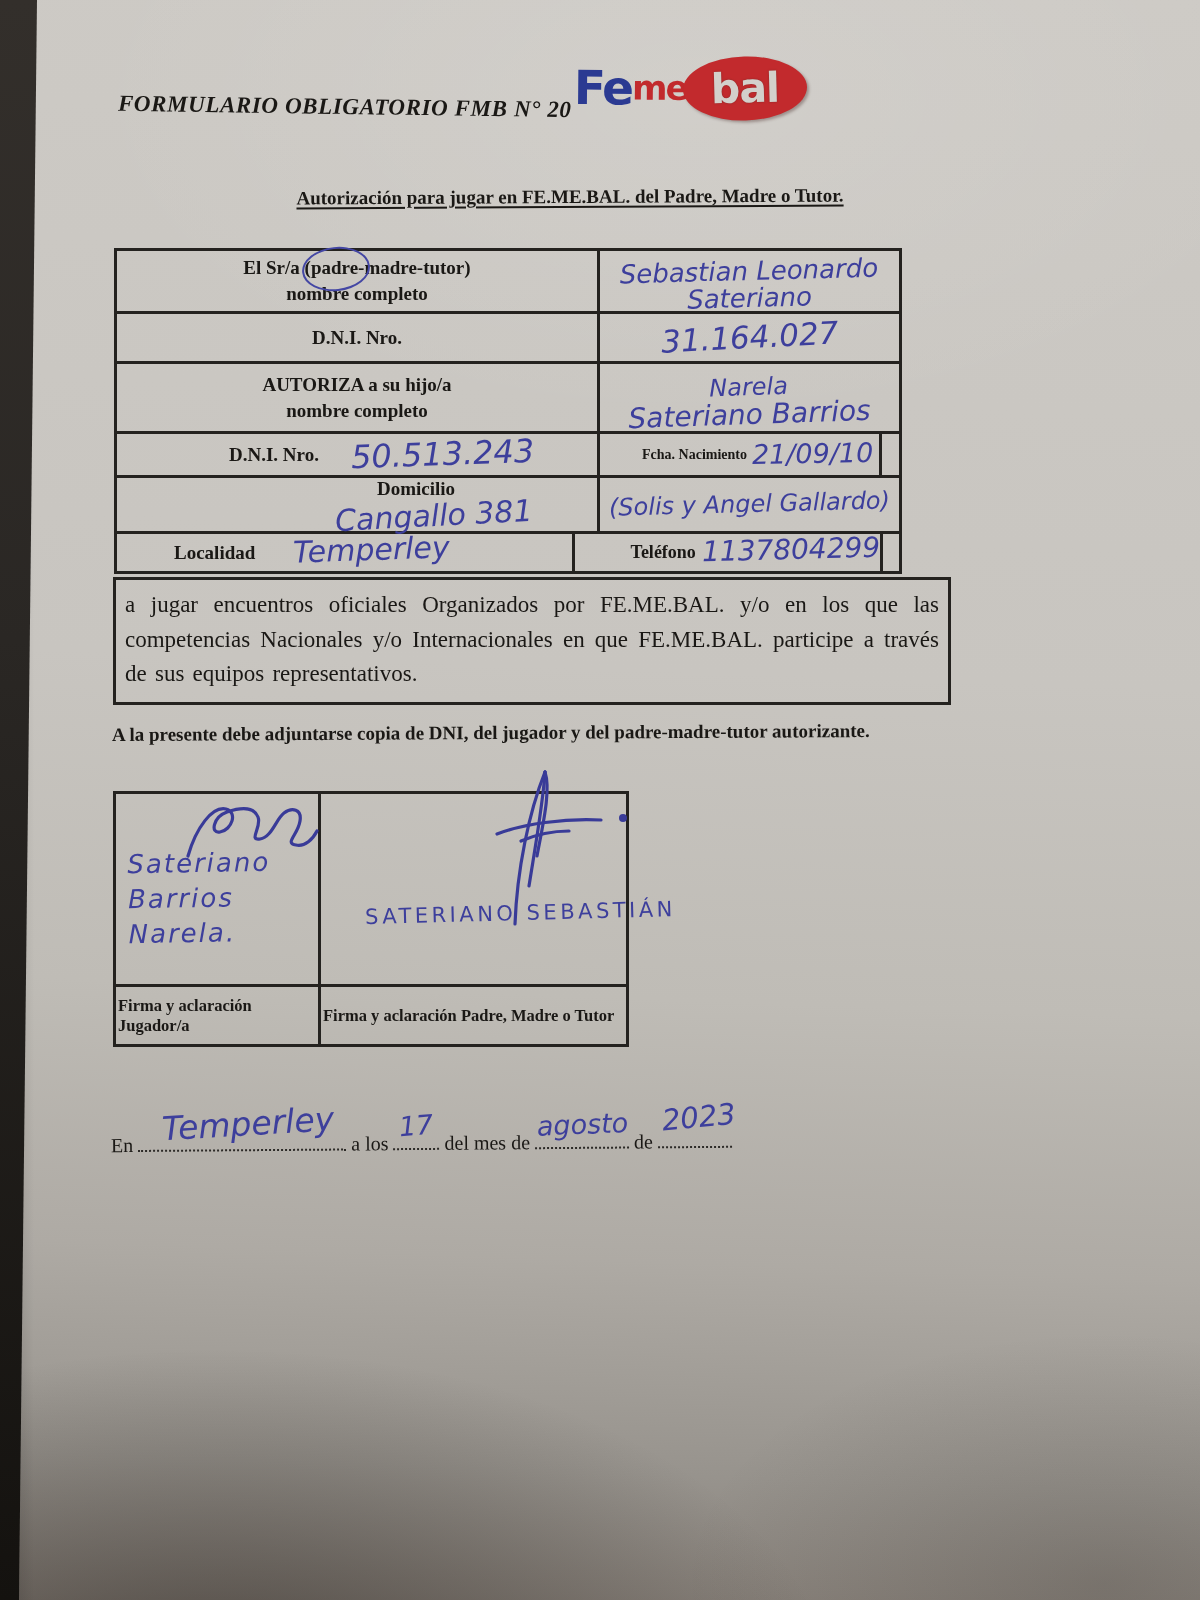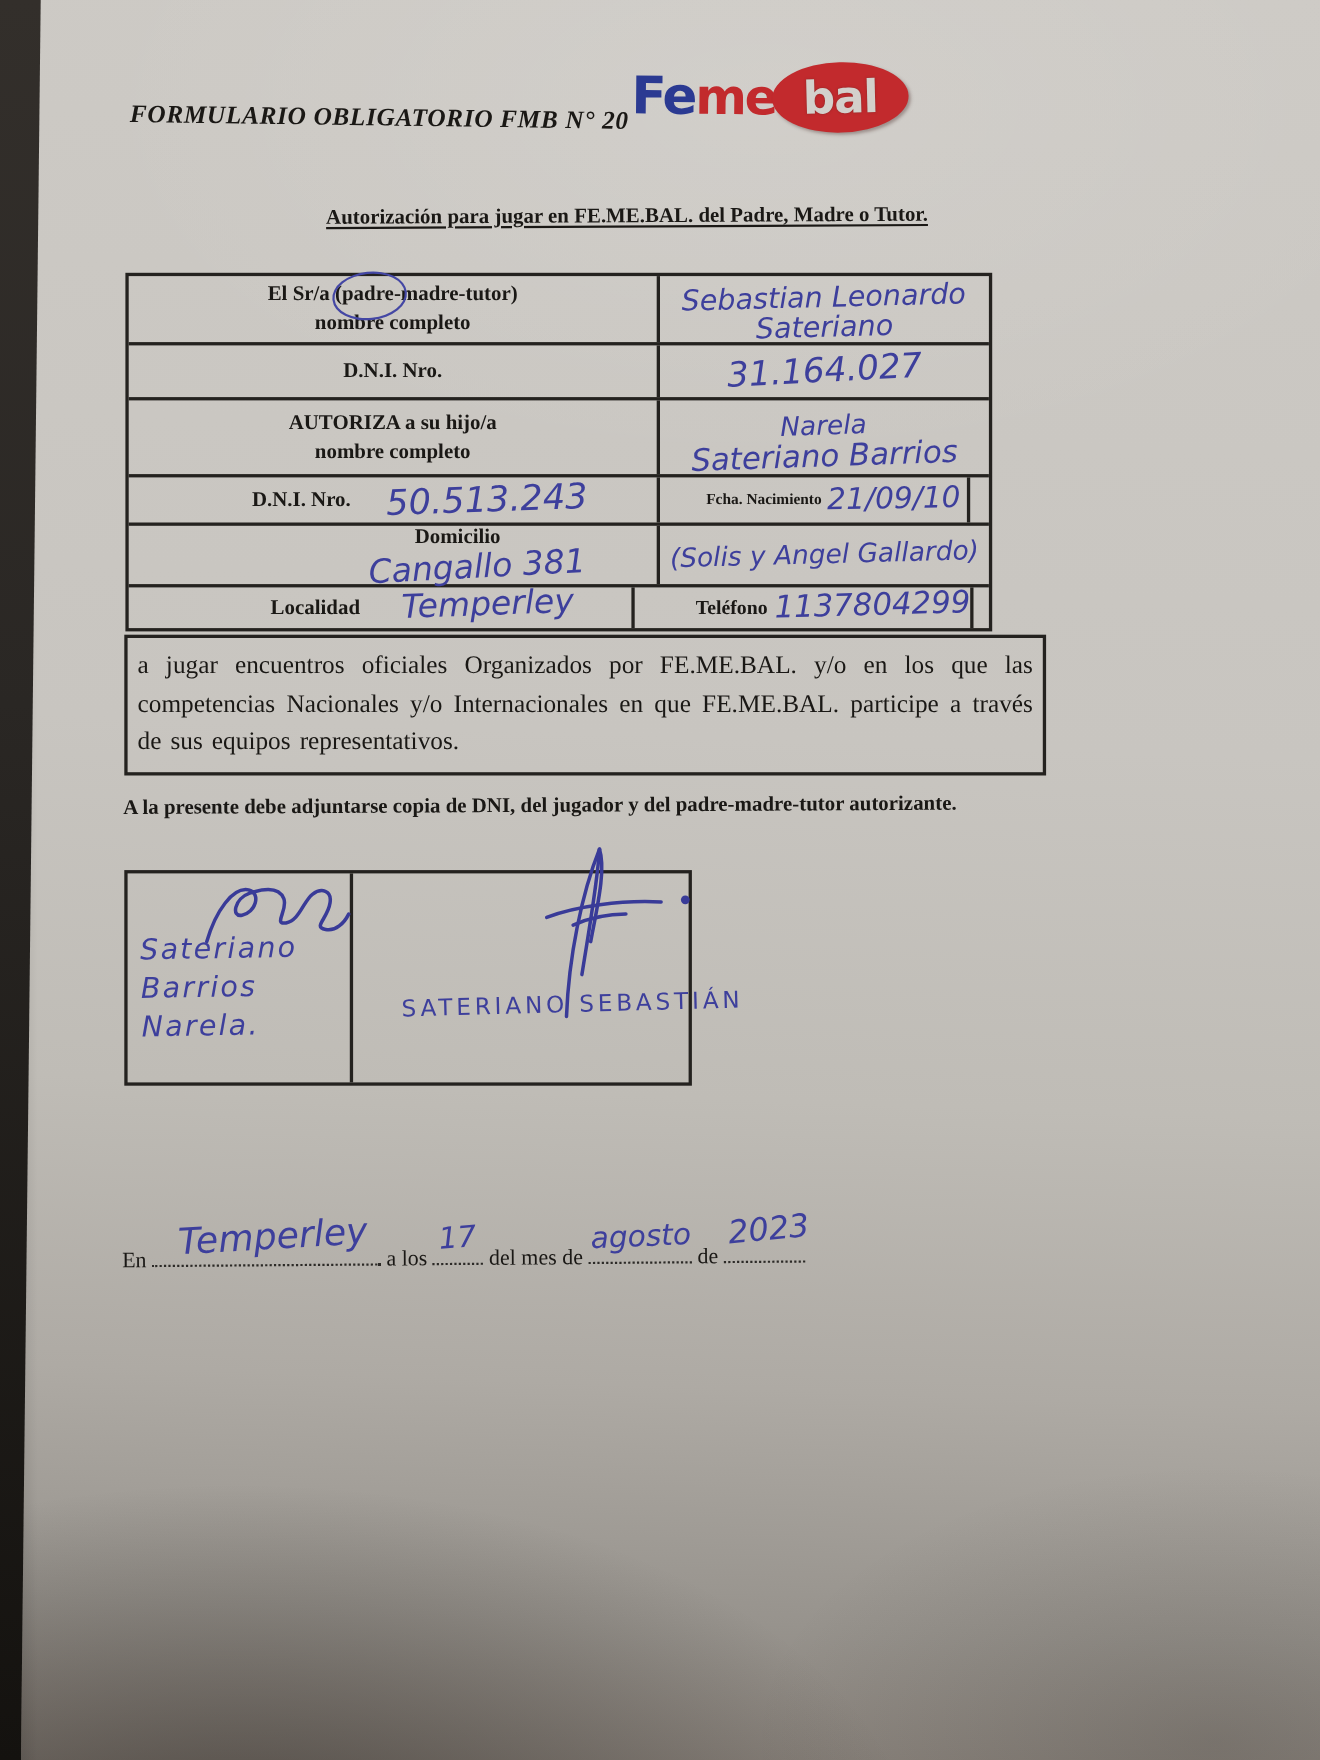--- a/index.html
+++ b/index.html
@@ -26,21 +26,21 @@
   
   .hw { font-family:"DejaVu Sans", sans-serif; font-style:italic; color:#3d3f9c;
         white-space:nowrap; line-height:1.05; }
 
   .form-header { position:absolute; left:118px; top:94px; font-size:23px; font-weight:bold;
         font-style:italic; letter-spacing:0.6px; transform:rotate(0.8deg); }
 
   .logo { position:absolute; left:574px; top:56px; display:flex; align-items:center;
           font-family:"DejaVu Sans", sans-serif; font-weight:bold; transform:rotate(0.5deg); }
   .logo .t1 { font-size:47px; letter-spacing:-2px; color:#2b3a92; }
-  .logo .t2 { font-size:45px; letter-spacing:-2px; color:#c22a2d; }
+  .logo .t2 { font-size:34px; letter-spacing:-2px; color:#c22a2d; }
   .logo .oval { margin-left:-4px; width:124px; height:64px; background:#c22a2d; border-radius:50%;
           display:flex; align-items:center; justify-content:center; transform:rotate(-2deg);
           box-shadow:2px 2px 3px rgba(60,30,25,0.35); }
   .logo .oval span { font-size:41px; letter-spacing:-1px; color:#d3d0cb; text-shadow:0 0 2px #7e2a28; }
 
   .form-title { position:absolute; left:0; top:186px; width:1140px; text-align:center;
           font-size:19px; font-weight:bold; text-decoration:underline;
           text-decoration-thickness:2px; text-underline-offset:3px; transform:rotate(-0.3deg); }
 
   
@@ -168,21 +168,21 @@
       <div class="cell-l" style="justify-content:flex-start; padding-left:118px;flex-direction:column;">
         <span class="lbl-inline print">Domicilio</span>
         <span class="hw" style="font-size:30px; margin-left:36px; transform:rotate(-3deg);">Cangallo 381</span>
       </div>
       <div class="cell-r">
         <span class="hw" style="font-size:24px; transform:rotate(-1.5deg);">(Solis y Angel Gallardo)</span>
       </div>
     </div>
 
     <div class="row r6">
-      <div class="cell-l" style="justify-content:flex-start; padding-left:81px;margin-left:48px;">
+      <div class="cell-l" style="justify-content:flex-start; padding-left:57px;">
         <span class="lbl-inline print">Localidad</span>
         <span class="hw" style="font-size:30px; margin-left:38px; margin-top:-6px; transform:rotate(-2deg);">Temperley</span>
       </div>
       <div class="cell-r" style="justify-content:flex-start; padding-left:56px;">
         <span class="print" style="font-size:18px; font-weight:bold;">Teléfono</span>
         <span class="hw" style="font-size:28px; margin-left:6px; margin-top:-6px; transform:rotate(-1.5deg);">1137804299</span>
       </div>
       <div class="cell-end"></div>
     </div>
   </div>
@@ -208,20 +208,24 @@
           <path d="M66 8 C 50 48, 38 106, 36 160"></path>
           <path d="M66 8 C 64 40, 56 84, 50 122"></path>
           <path d="M66 8 C 72 26, 64 60, 58 92"></path>
           <path d="M18 70 C 44 60, 86 54, 122 56"></path>
           <path d="M42 77 C 56 71, 74 67, 90 67"></path>
           <circle cx="144" cy="54" r="4" fill="#393b98" stroke="none"></circle>
         </svg>
         <div class="hw clar-r">SATERIANO SEBASTIÁN</div>
       </div>
     </div>
+    <div class="sig-labels">
+      <div class="sig-label l print">Firma y aclaración Jugador/a</div>
+      <div class="sig-label r print">Firma y aclaración Padre, Madre o Tutor</div>
+    </div>
   </div>
 
   <div class="footer-line print">
     <span class="w">En</span>
     <span class="leader ld1">
       <span class="hw fhw" style="left:24px; top:-20px; font-size:33px; transform:rotate(-3deg);">Temperley</span>
     </span>
     <span class="w">a los</span>
     <span class="leader ld2">
       <span class="hw fhw" style="left:6px; top:-14px; font-size:27px; transform:rotate(-4deg);">17</span>

